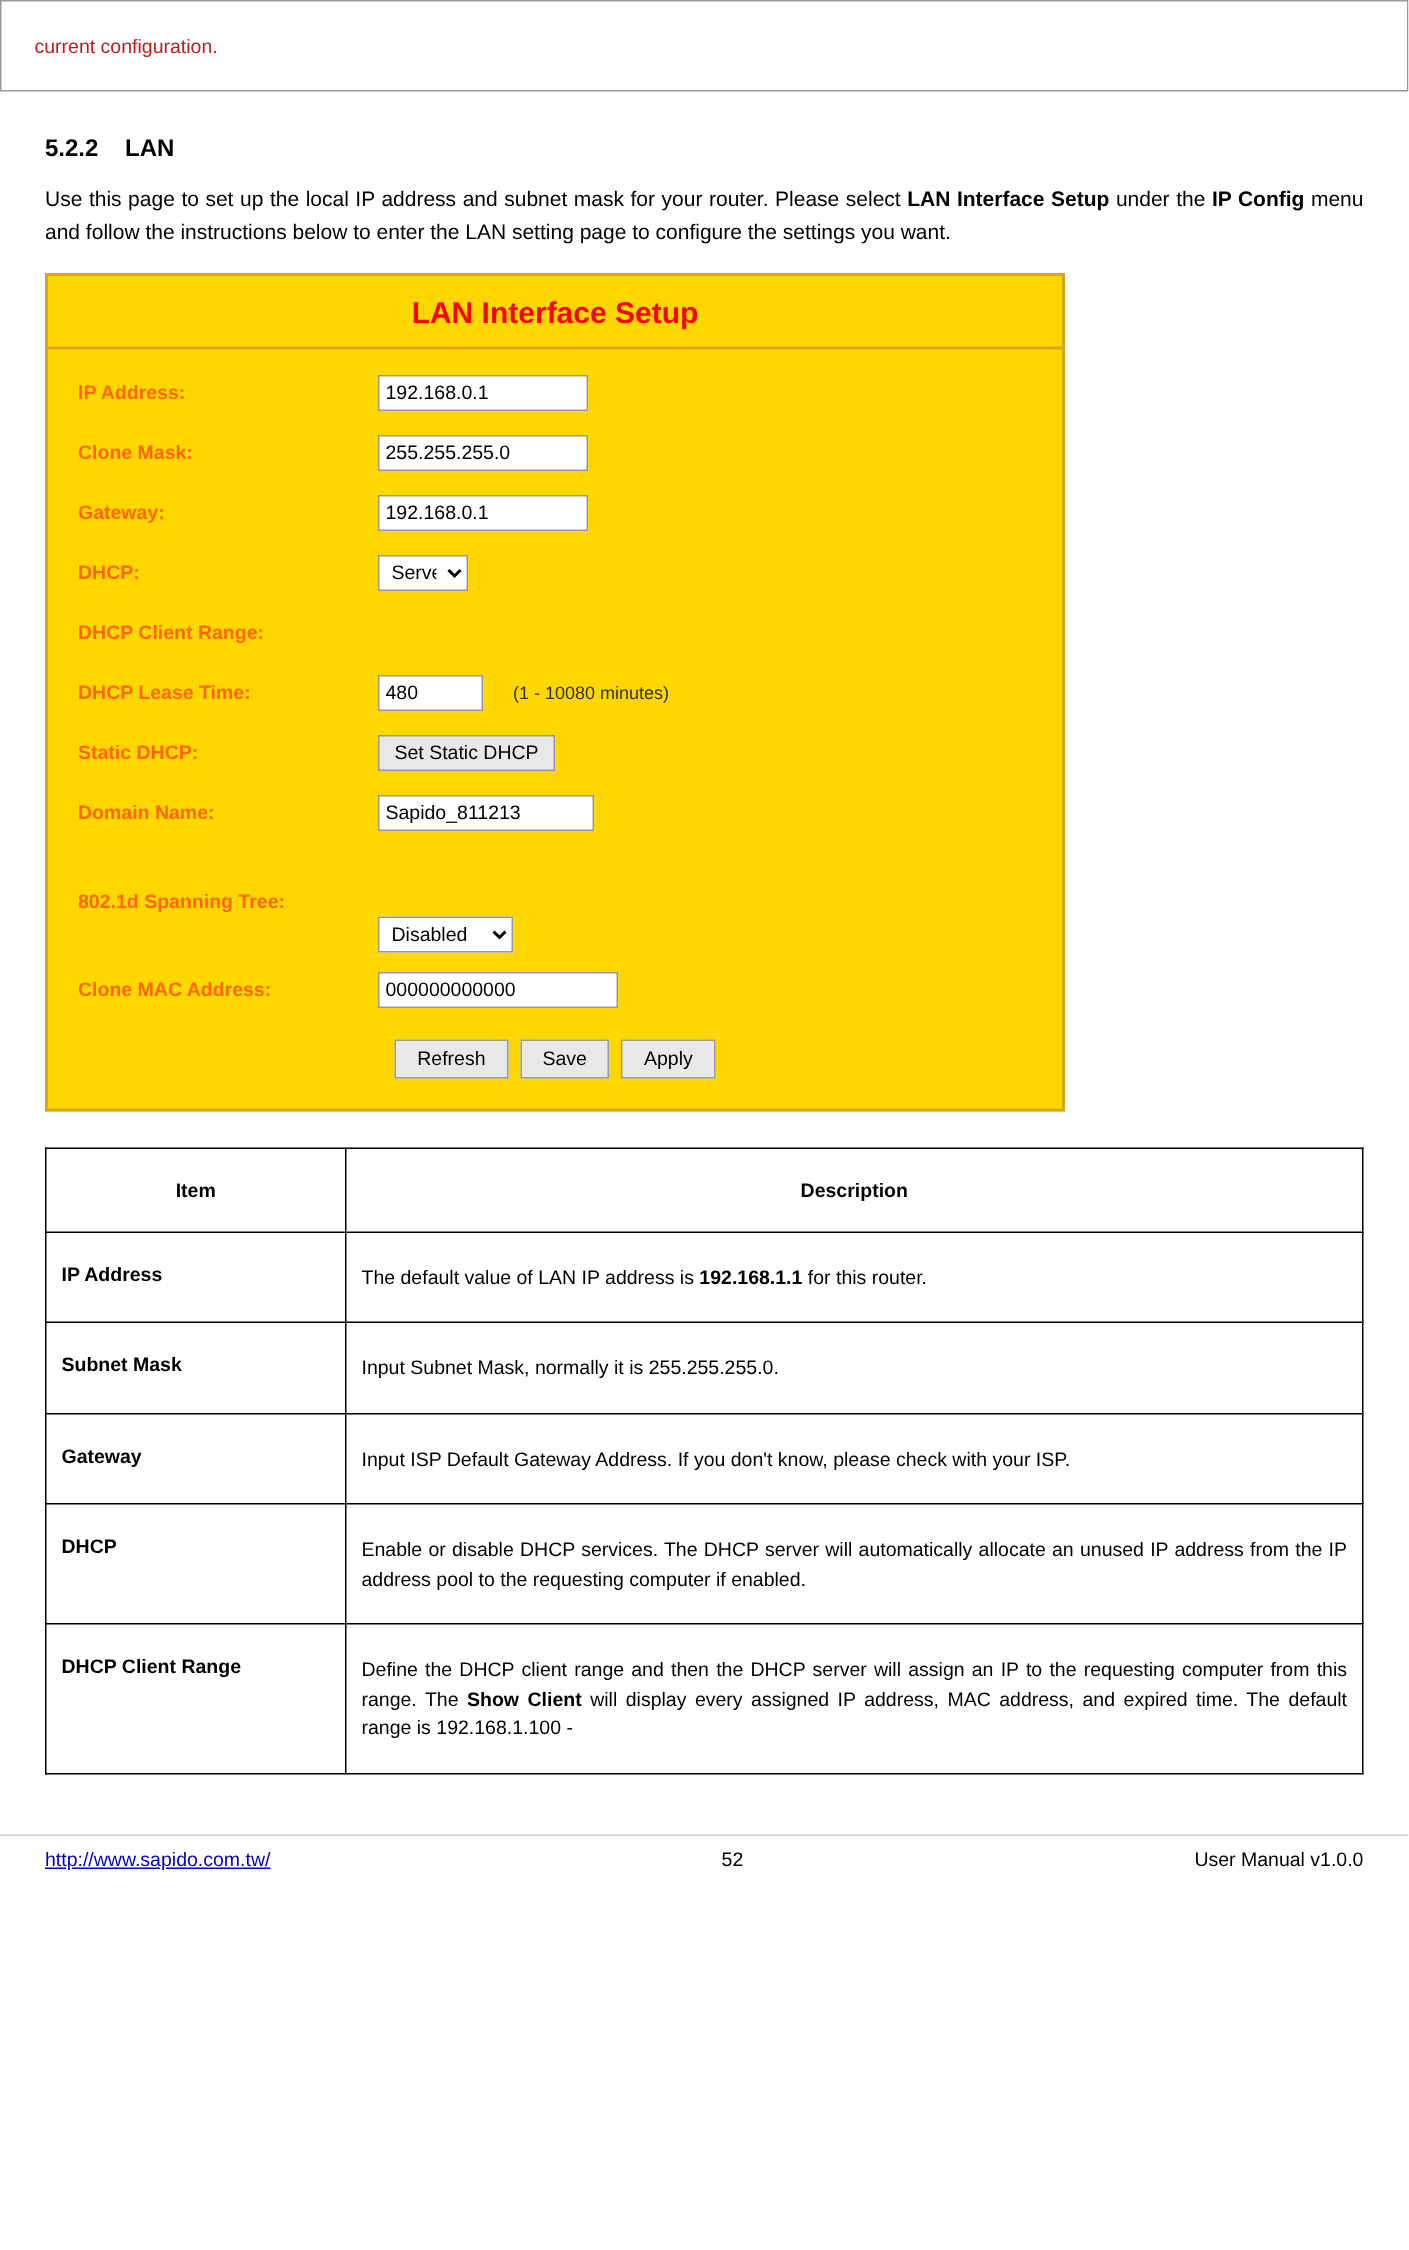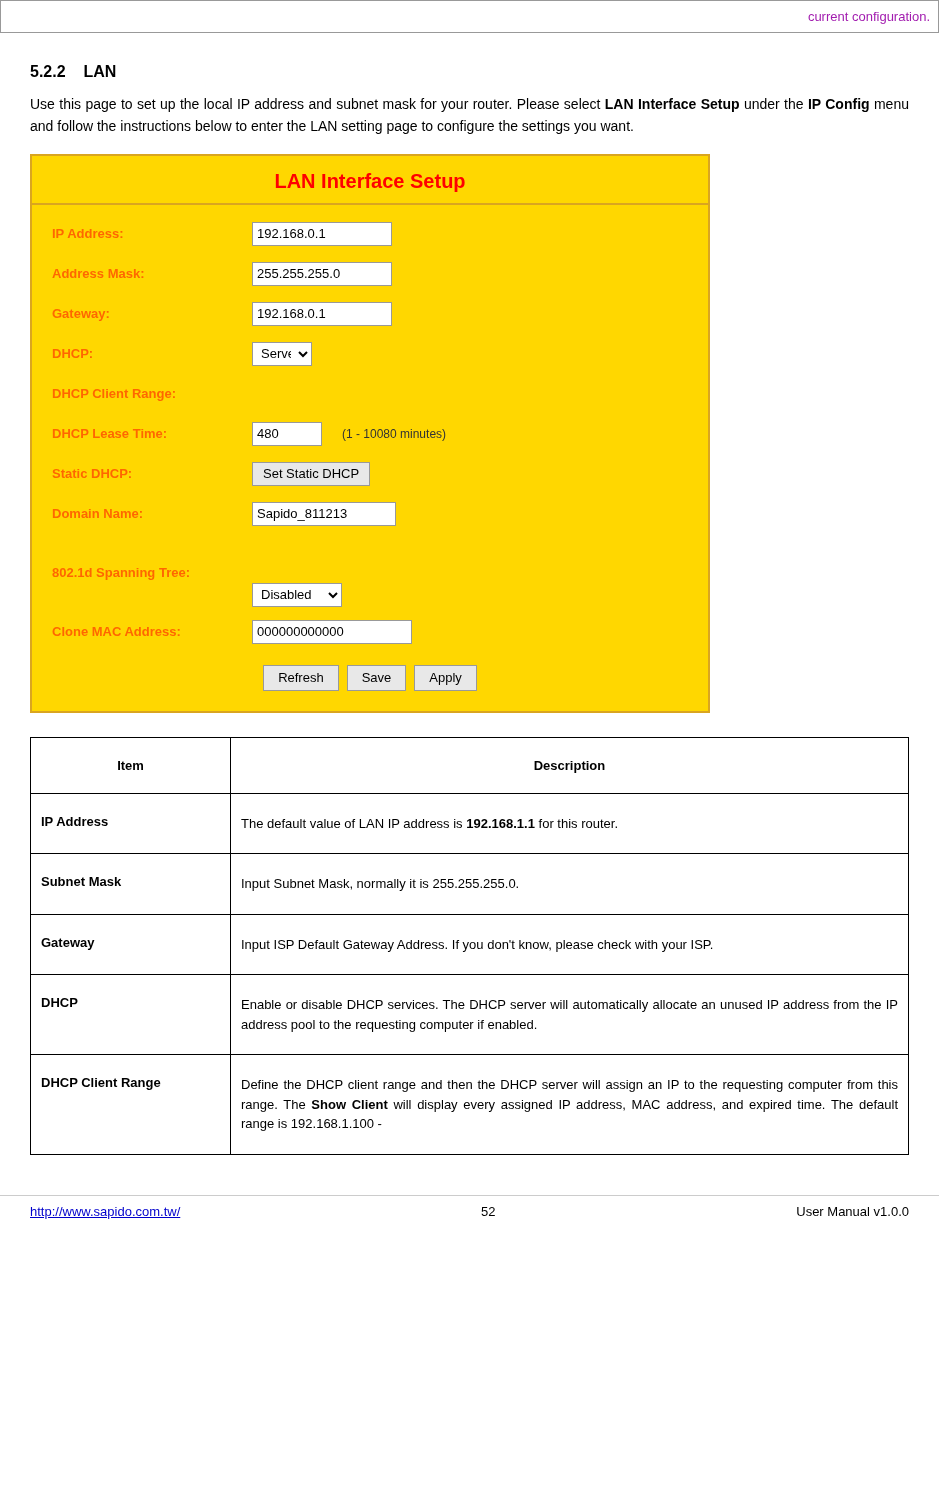--- a/index.html
+++ b/index.html
@@ -8,24 +8,24 @@
       font-size: 14px;
       background: #fff;
       width: 939px;
       min-height: 1500px;
       color: #000;
     }
 
     
     .top-banner {
       border: 1px solid #999;
-      text-align: right;
-      padding: 8px;
-      font-size: 13px;
-      color: #a21caf;
+      text-align: left;
+      padding: 22px;
+      font-size: 13px;
+      color: #b91c1c;
     }
 
     
     .main-content {
       padding: 20px 30px;
     }
 
     
     .section-heading {
       font-size: 16px;
@@ -259,21 +259,21 @@
     <div class="lan-panel-title">LAN Interface Setup</div>
 
     <div class="lan-form">
 
       <div class="form-row">
         <div class="form-label">IP Address:</div>
         <input type="text" class="form-control form-control-text" value="192.168.0.1" style="">
       </div>
 
       <div class="form-row">
-        <div class="form-label">Address Mask:</div>
+        <div class="form-label">Clone Mask:</div>
         <input type="text" class="form-control form-control-text" value="255.255.255.0" style="">
       </div>
 
       <div class="form-row">
         <div class="form-label">Gateway:</div>
         <input type="text" class="form-control form-control-text" value="192.168.0.1" style="">
       </div>
 
       <div class="form-row">
         <div class="form-label">DHCP:</div>

